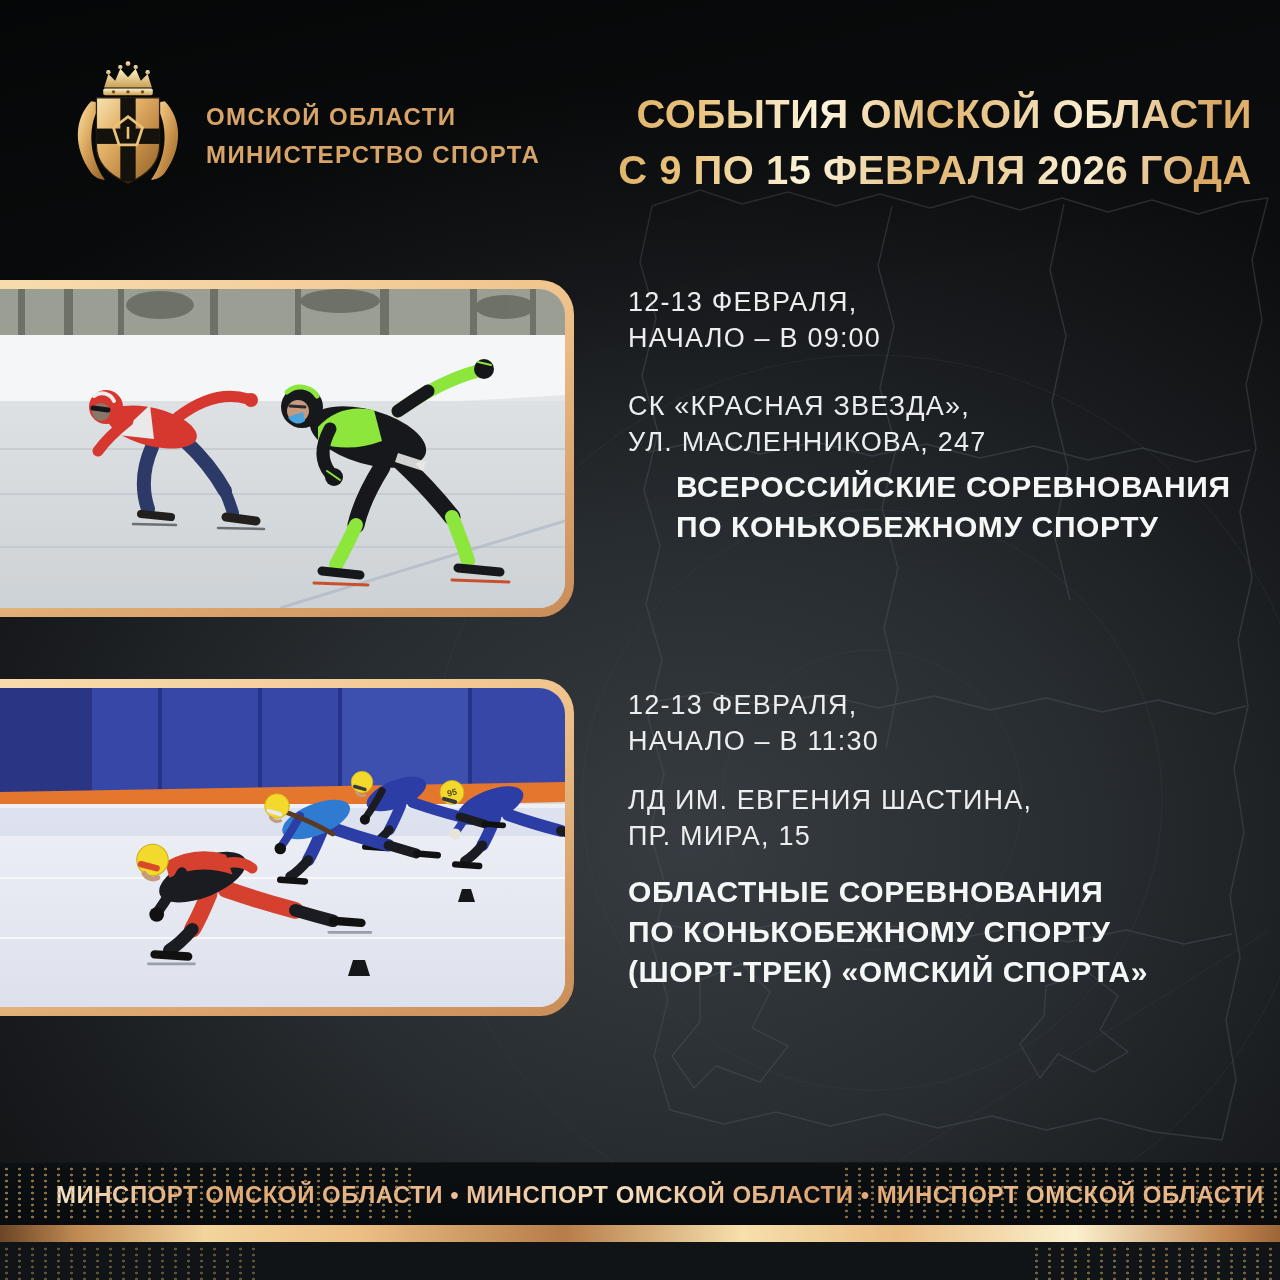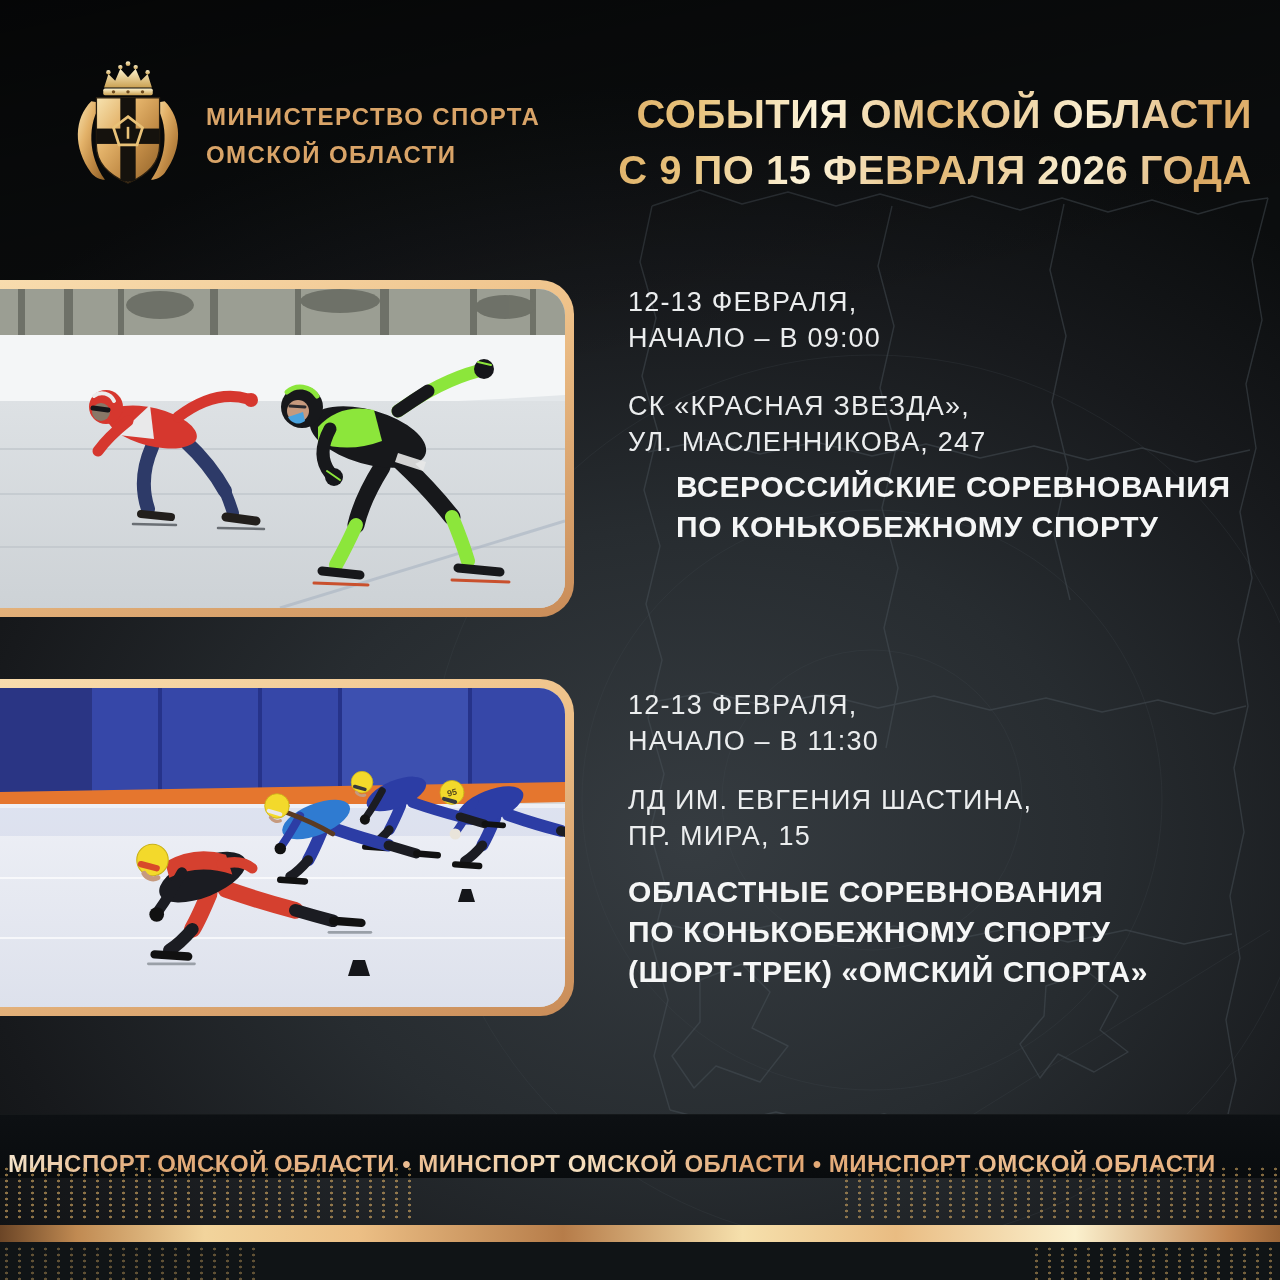--- a/index.html
+++ b/index.html
@@ -30,23 +30,23 @@
   .photo svg{display:block;width:100%;height:100%;}
 
   
   .event-info{position:absolute;left:628px;width:630px;}
   .light-line{font-size:27px;line-height:36px;font-weight:400;letter-spacing:1.2px;color:#ebedee;white-space:nowrap;}
   .bold-line{font-size:30px;line-height:40px;font-weight:bold;letter-spacing:0.6px;color:#f5f6f6;white-space:nowrap;}
   #e1-date{top:284px;} #e1-venue{top:380px;margin-top:8px;} #e1-name{top:467px;margin-left:48px;}
   #e2-date{top:687px;} #e2-venue{top:782px;} #e2-name{top:872px;}
 
   
-  .ticker-band{position:absolute;left:0;right:0;top:1114px;height:63px;overflow:hidden;
-    display:flex;align-items:flex-end;background:linear-gradient(180deg,#0d1013 0%,#090c0e 100%);
-    border-top:1px solid rgba(255,255,255,0.05);}
+  .ticker-band{position:absolute;left:0;right:0;top:1162px;height:63px;overflow:hidden;
+    display:flex;align-items:center;background:linear-gradient(180deg,#0d1013 0%,#090c0e 100%);
+    border-top:1px solid rgba(255,255,255,0.05);padding-left:48px;}
   .ticker-text{white-space:nowrap;padding-left:8px;font-size:24px;font-weight:bold;letter-spacing:0.5px;
     background:linear-gradient(90deg,#f5e7d0 0%,#e2a976 12%,#eab98c 32%,#f6e0c0 47%,#e0a470 63%,#ecbc8e 82%,#e7b180 100%);
     -webkit-background-clip:text;background-clip:text;color:transparent;}
   .gold-stripe{position:absolute;left:0;right:0;top:1225px;height:17px;
     background:linear-gradient(90deg,#6b4526 0%,#c08a52 6%,#f2d49c 16%,#ecbf85 28%,#b67c49 44%,#f6e0ac 58%,#e9bc82 70%,#fbf0cd 84%,#c18550 96%,#9c6638 100%);}
   .footer-bottom{position:absolute;left:0;right:0;top:1242px;height:38px;background:#101416;}
 
   .dots{position:absolute;pointer-events:none;
     background-image:radial-gradient(circle, rgba(213,170,98,0.75) 1.1px, rgba(213,170,98,0) 1.7px);
     background-size:13px 6px;}
@@ -112,22 +112,22 @@
       <path d="M32 54 C12 74 10 108 32 138 C36 143 42 146 48 146 C28 118 27 80 44 56 Z" fill="url(#gld)"></path>
       <path d="M118 54 C138 74 140 108 118 138 C114 143 108 146 102 146 C122 118 123 80 106 56 Z" fill="url(#gld)"></path>
 
       <path d="M38 50 H112 V106 q0 28 -37 44 q-37 -16 -37 -44 Z" fill="url(#gld)" stroke="#2a1f10" stroke-width="1.5"></path>
       <path d="M66 50 h18 v96 q-9 5 -18 0 Z" fill="#15120d"></path>
       <rect x="38" y="86" width="74" height="18" fill="#15120d"></rect>
       <path d="M75 72 l17 13 -6.5 20 -21 0 -6.5 -20 Z" fill="none" stroke="#e9c278" stroke-width="3.2"></path>
       <path d="M75 84 v14" stroke="#e9c278" stroke-width="3"></path>
     </svg>
     <div class="brand-text">
+      <div>ОМСКОЙ ОБЛАСТИ</div>
       <div>МИНИСТЕРСТВО СПОРТА</div>
-      <div>ОМСКОЙ ОБЛАСТИ</div>
     </div>
   </div>
 
   <div class="main-title">
     <div>СОБЫТИЯ ОМСКОЙ ОБЛАСТИ</div>
     <div>С 9 ПО 15 ФЕВРАЛЯ 2026 ГОДА</div>
   </div>
 
   <div class="photo-card first">
     <div class="photo">

